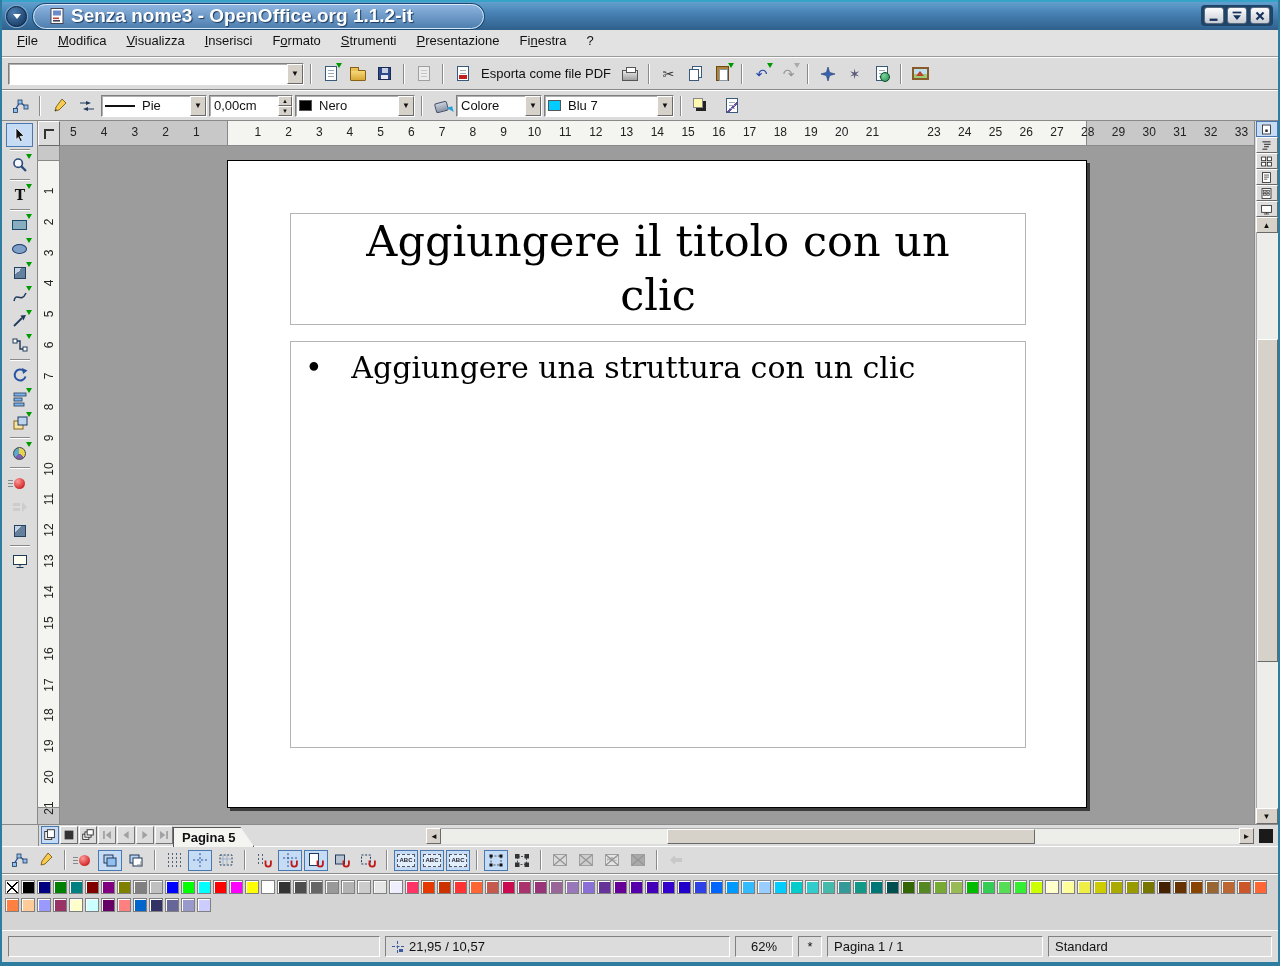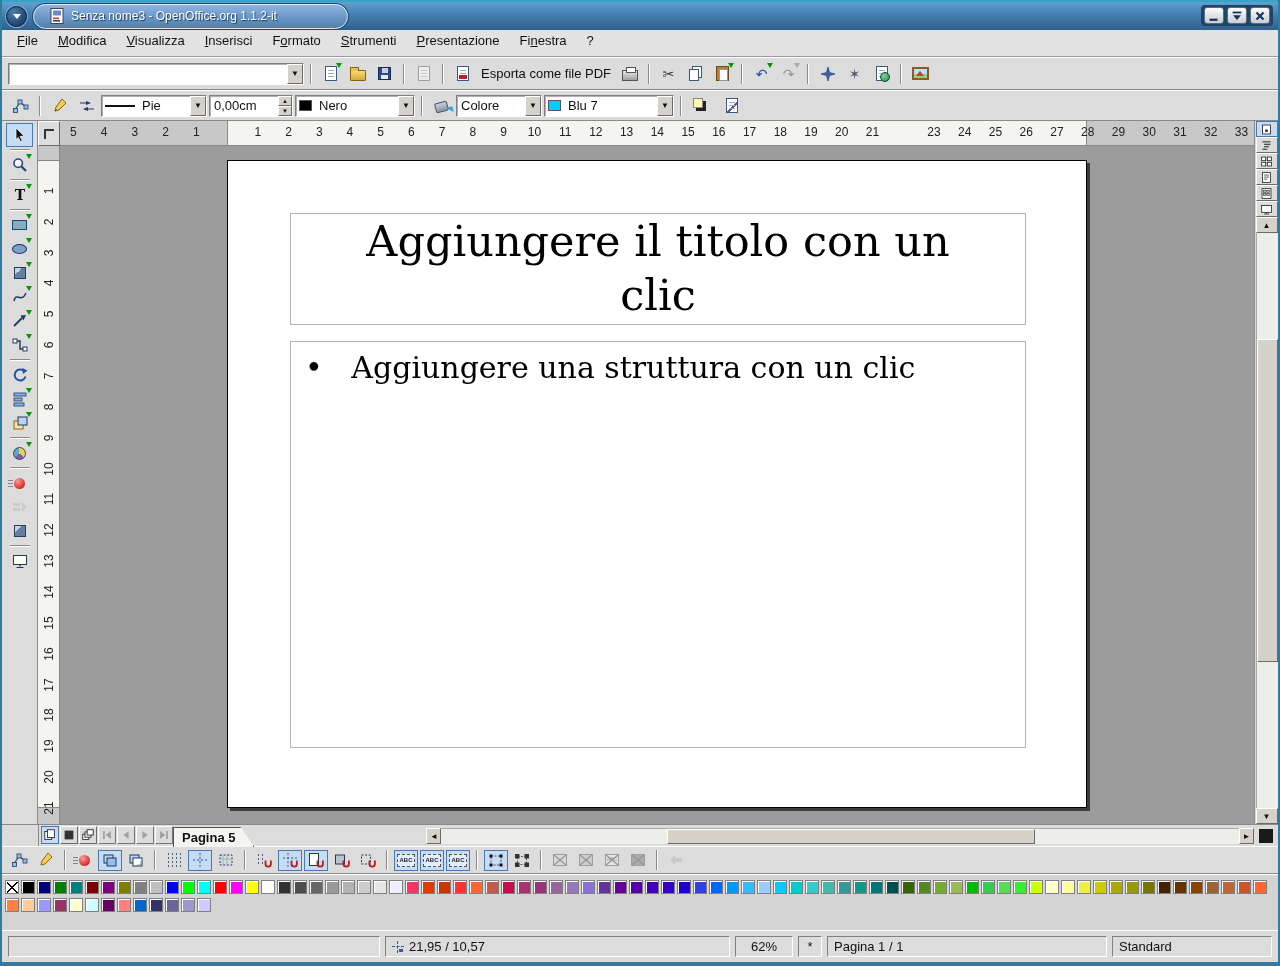--- a/index.html
+++ b/index.html
@@ -7,21 +7,21 @@
   .win{width:1280px;height:966px;margin:0 auto;display:flex;flex-direction:column;
        border-left:2px solid #2E7DA0;border-right:2px solid #2E7DA0;border-bottom:4px solid #2E7DA0;
        font-family:"Liberation Sans",sans-serif;font-size:13px;color:#111;background:#DCDCDC;overflow:hidden;}
   
   .titlebar{height:30px;flex:0 0 30px;background:linear-gradient(#63A0CE 0%,#4781B4 40%,#2F608C 100%);
             border-top:2px solid #35A4C8;display:flex;align-items:center;padding:0 4px;position:relative;}
   .menu-ball{width:21px;height:21px;border-radius:50%;background:radial-gradient(circle at 35% 30%,#4E7EB0,#0E2E56);
              border:1px solid #0A2440;display:flex;align-items:center;justify-content:center;margin-right:6px;box-shadow:0 0 0 1px #7FA8CE;}
   .capsule{display:flex;align-items:center;gap:7px;padding:2px 70px 3px 16px;border-radius:14px;
            background:linear-gradient(#8DB4E0,#4E7FAF);border:1px solid #D8E8F6;box-shadow:0 0 0 1px #1A4A74;height:25px;}
-  .title-text{color:#fff;font-weight:normal;font-size:12px;text-shadow:1px 1px 1px #1A3A5C;white-space:nowrap;}
+  .title-text{color:#fff;font-weight:bold;font-size:19px;text-shadow:1px 1px 1px #1A3A5C;white-space:nowrap;}
   .winbtns{position:absolute;right:5px;top:3px;display:flex;gap:3px;background:#1E4468;border-radius:4px;padding:2px 3px;}
   .wbtn{width:20px;height:17px;border-radius:3px;background:linear-gradient(#FCFCFC,#C8CCD4);
         border:1px solid #5A6A80;display:flex;align-items:center;justify-content:center;}
   .wbtn svg{display:block;}
   
   .menubar{height:27px;flex:0 0 27px;background:#E2E2E2;border-bottom:1px solid #9A9A9A;display:flex;align-items:flex-start;padding:0 6px;gap:2px;}
   .mi{padding:3px 9px;white-space:nowrap;}
   
   .tbar{background:#DCDCDC;border-top:1px solid #FFF;border-bottom:1px solid #8A8A8A;display:flex;align-items:center;padding:0 6px;gap:2px;}
   .fb{height:33px;flex:0 0 33px;}
@@ -873,21 +873,21 @@
           <span class="sq"></span>
         </span>
       <span>21,95 / 10,57</span>
     </span>
     <span class="scell" style="width:58px;justify-content:center">
       <span>62%</span>
     </span>
     <span class="scell" style="width:24px;justify-content:center">
       <span>*</span>
     </span>
-    <span class="scell" style="width:280px">
+    <span class="scell" style="width:216px">
       <span>Pagina 1 / 1</span>
     </span>
     <span class="scell" style="flex:1">
       <span>Standard</span>
     </span>
   </div>
 
 </div>
 
 </body></html>

